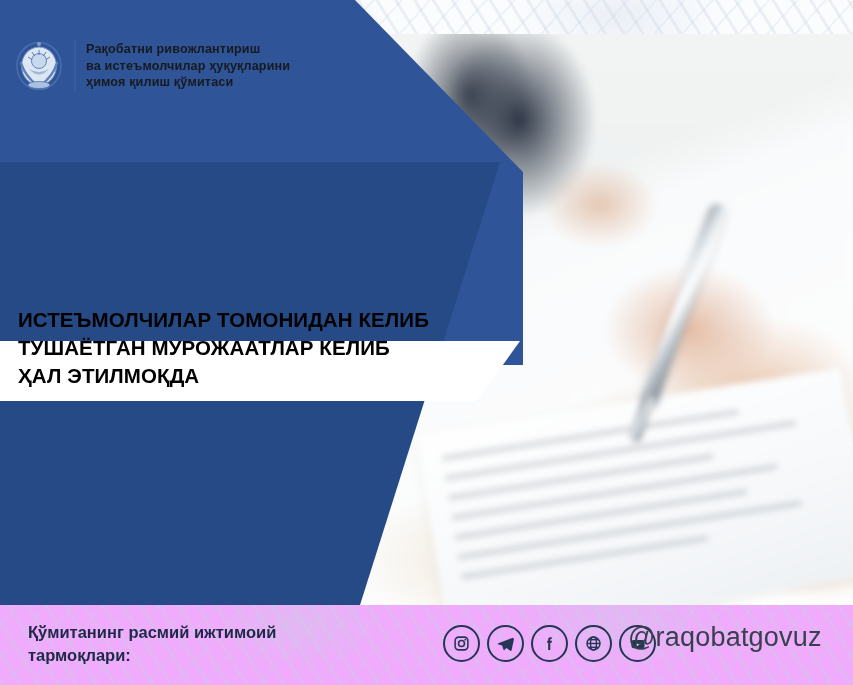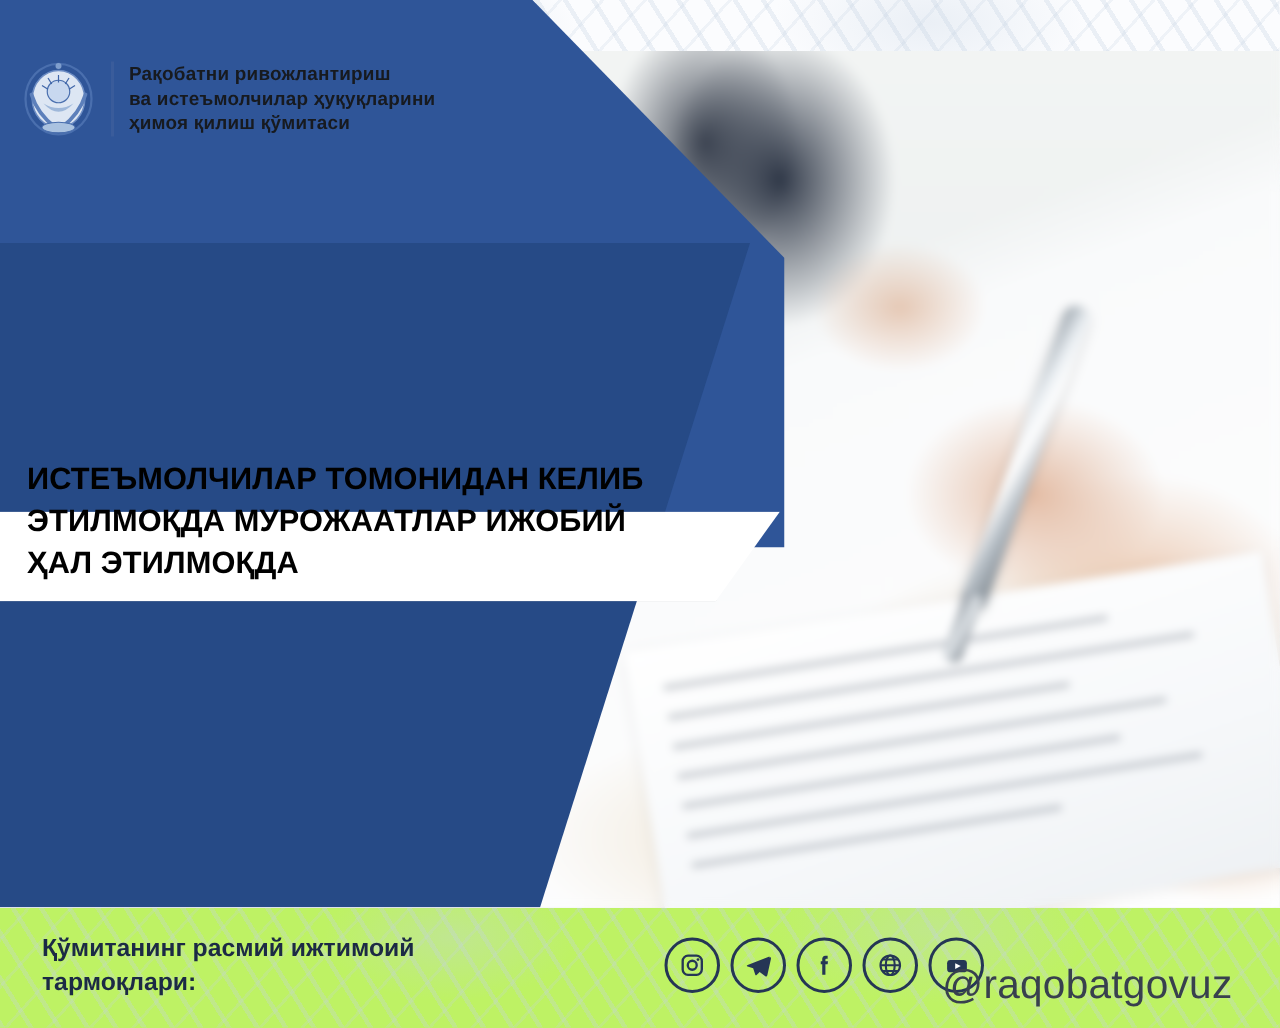--- a/index.html
+++ b/index.html
@@ -110,39 +110,39 @@
   
   .headline{
     position:absolute;left:18px;top:306px;width:500px;z-index:25;
     font-size:20.5px;font-weight:bold;line-height:1.36;letter-spacing:.1px;
   }
   .headline .l{display:block;color:#000000;}
 
   
   .footer{
     position:absolute;left:0;top:605px;width:853px;height:80px;
-    background:#bef264;
+    background:#f0abfc;
   }
   .footer-label{
     position:absolute;left:28px;top:16px;
     color:#1c2a45;font-size:16.5px;font-weight:bold;line-height:1.4;
     white-space:pre-line;z-index:5;
   }
   .social{
     position:absolute;left:443px;top:20px;display:flex;align-items:center;gap:7px;z-index:5;
   }
   .sico{
     width:33px;height:33px;border-radius:50%;
     border:2.4px solid #253655;
     display:flex;align-items:center;justify-content:center;
     background:transparent;
   }
   .sico svg{display:block;}
   .handle{
-    position:absolute;left:628px;top:36px;
+    position:absolute;left:628px;top:17px;
     color:#38404e;font-size:27px;letter-spacing:.2px;z-index:5;
   }
 </style>
 </head>
 <body>
 
 <div class="poster">
 
   <div class="photo">
     <div class="doc">
@@ -187,21 +187,21 @@
       </svg>
     </span>
     <span class="logo-rule"></span>
     <span class="logo-text">Рақобатни ривожлантириш
 ва истеъмолчилар ҳуқуқларини
 ҳимоя қилиш қўмитаси</span>
   </div>
 
   <div class="headline">
     <span class="l">ИСТЕЪМОЛЧИЛАР ТОМОНИДАН КЕЛИБ</span>
-    <span class="l">ЭТИЛМОҚДА МУРОЖААТЛАР ИЖОБИЙ</span>
+    <span class="l">ТУШАЁТГАН МУРОЖААТЛАР КЕЛИБ</span>
     <span class="l">ҲАЛ ЭТИЛМОҚДА</span>
   </div>
 
   <div class="footer">
     <div class="wm wm-bot" style="top:0;"></div>
 
     <div class="footer-label">Қўмитанинг расмий ижтимоий
 тармоқлари:</div>
 
     <div class="social">

